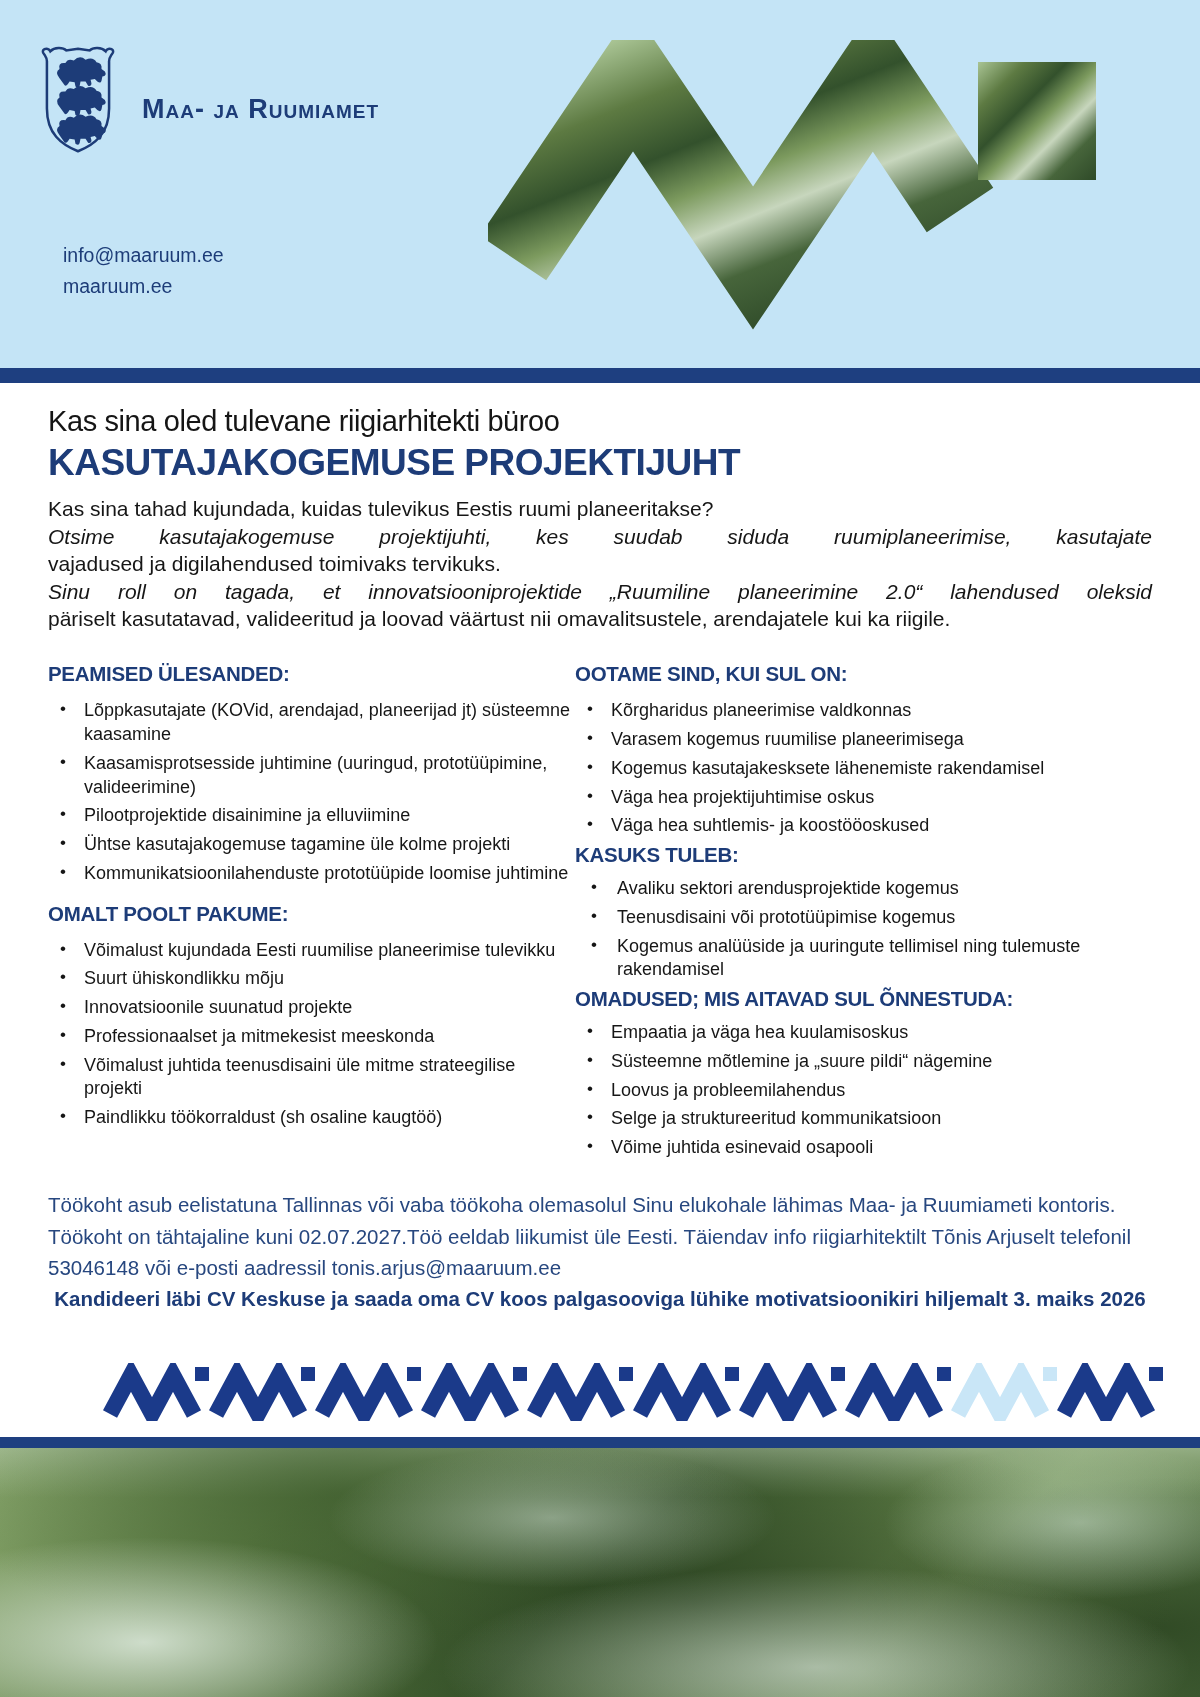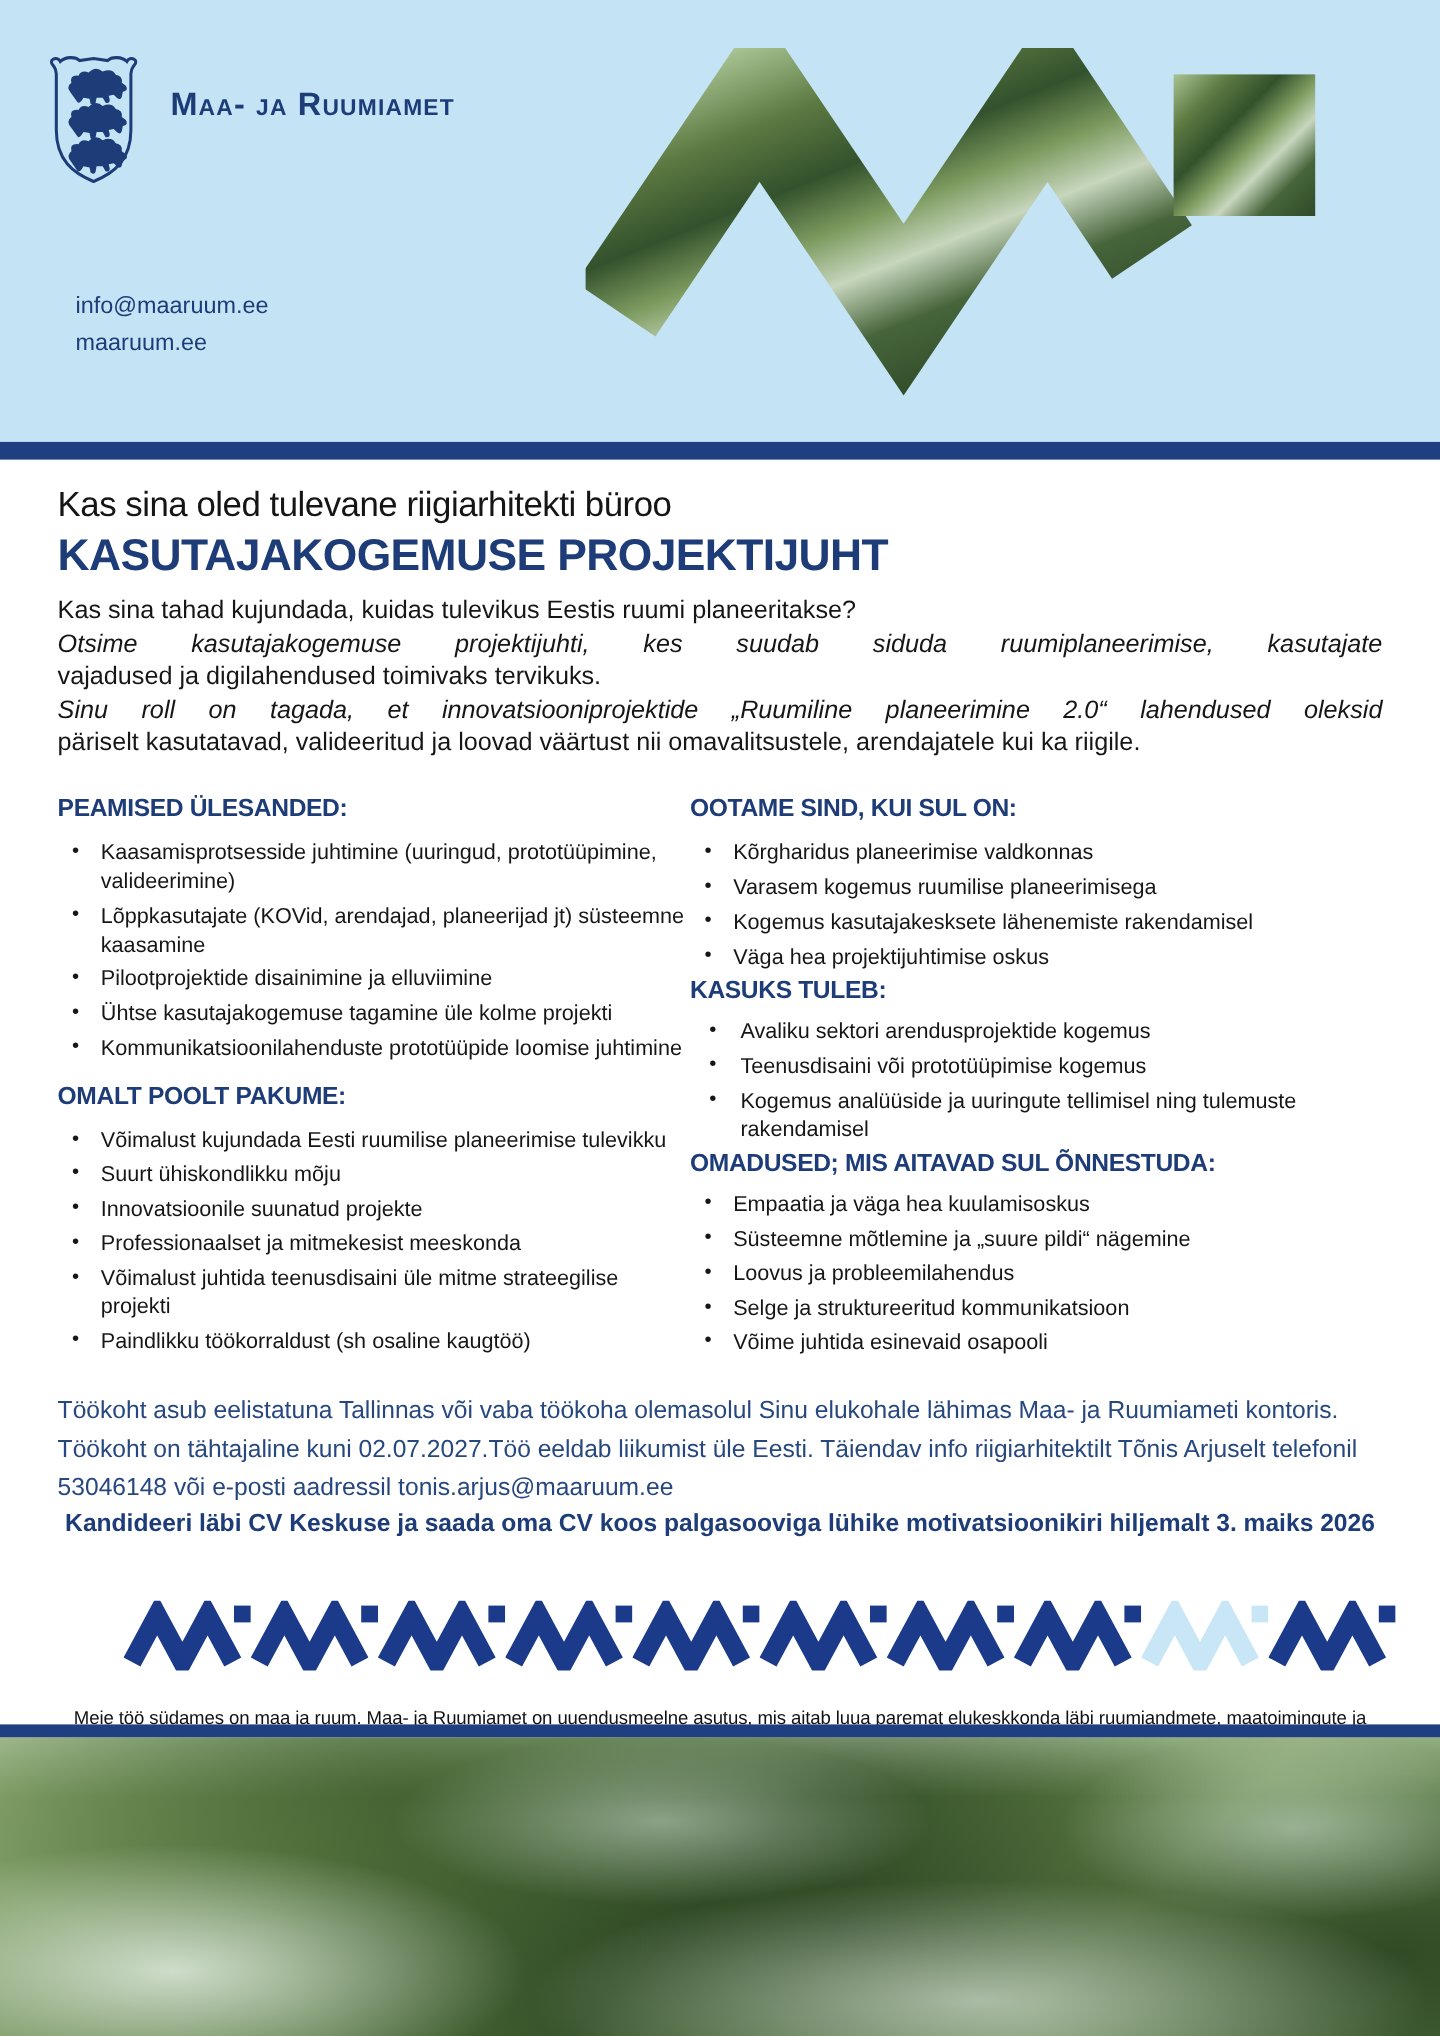--- a/index.html
+++ b/index.html
@@ -14,21 +14,21 @@
   html,body{background:#e9e9e9;}
   body{font-family:"Liberation Sans",sans-serif;}
   .page{
     width:1200px;height:1697px;margin:0 auto;background:#fff;
     position:relative;overflow:hidden;
   }
   
   .header{height:368px;background:var(--lightblue);position:relative;}
   .crest{position:absolute;left:36px;top:44px;}
   .brand{
-    position:absolute;left:142px;top:72px;
+    position:absolute;left:142px;top:94px;
     font-variant:small-caps;font-weight:700;font-size:27px;
     letter-spacing:1px;color:var(--navy);
   }
   .contact{position:absolute;left:36px;top:240px;font-size:19.5px;
     line-height:31px;color:var(--navy);margin-left:27px;}
   .mark-photo{position:absolute;left:488px;top:40px;}
   .divider{height:15px;background:var(--band);}
   
   .main{padding:14px 48px 0;color:var(--text);}
   .kicker{font-size:29px;letter-spacing:-0.4px;margin:8px 0 4px;color:#151515;font-weight:400;}
@@ -141,22 +141,22 @@
           <div class="jline">päriselt kasutatavad, valideeritud ja loovad väärtust nii omavalitsustele, arendajatele kui ka riigile.</div>
         </div>
     </div>
 
     <div class="columns">
 
       <div class="col-left">
         <h2 class="sec">PEAMISED ÜLESANDED:</h2>
         <ul class="blist">
 
-        <li>Kaasamisprotsesside juhtimine (uuringud, prototüüpimine, valideerimine)</li>
-            <li>Lõppkasutajate (KOVid, arendajad, planeerijad jt) süsteemne kaasamine</li>
+        <li>Lõppkasutajate (KOVid, arendajad, planeerijad jt) süsteemne kaasamine</li>
+            <li>Kaasamisprotsesside juhtimine (uuringud, prototüüpimine, valideerimine)</li>
             <li>Pilootprojektide disainimine ja elluviimine</li>
             <li>Ühtse kasutajakogemuse tagamine üle kolme projekti</li>
             <li>Kommunikatsioonilahenduste prototüüpide loomise juhtimine</li>
           </ul>
 
         <h2 class="sec">OMALT POOLT PAKUME:</h2>
         <ul class="blist">
 
         <li>Võimalust kujundada Eesti ruumilise planeerimise tulevikku</li>
             <li>Suurt ühiskondlikku mõju</li>
@@ -168,20 +168,21 @@
       </div>
 
       <div class="col-right">
         <h2 class="sec">OOTAME SIND, KUI SUL ON:</h2>
         <ul class="blist">
 
         <li>Kõrgharidus planeerimise valdkonnas</li>
             <li>Varasem kogemus ruumilise planeerimisega</li>
             <li>Kogemus kasutajakesksete lähenemiste rakendamisel</li>
             <li>Väga hea projektijuhtimise oskus</li>
+            <li>Väga hea suhtlemis- ja koostööoskused</li>
           </ul>
 
         <h2 class="sec tight">KASUKS TULEB:</h2>
         <ul class="blist indent">
 
         <li>Avaliku sektori arendusprojektide kogemus</li>
             <li>Teenusdisaini või prototüüpimise kogemus</li>
             <li>Kogemus analüüside ja uuringute tellimisel ning tulemuste rakendamisel</li>
           </ul>
 

